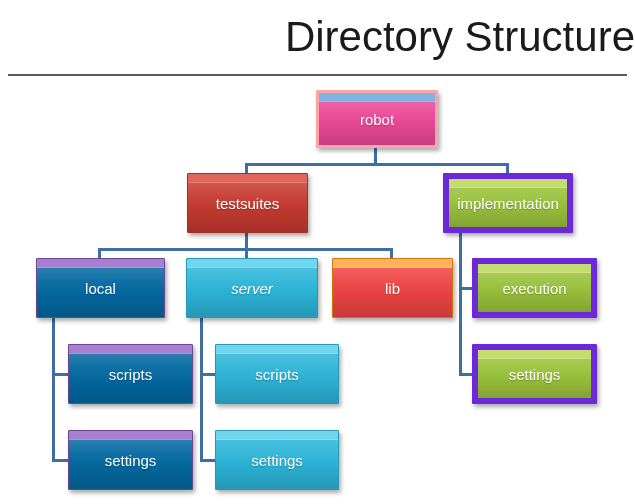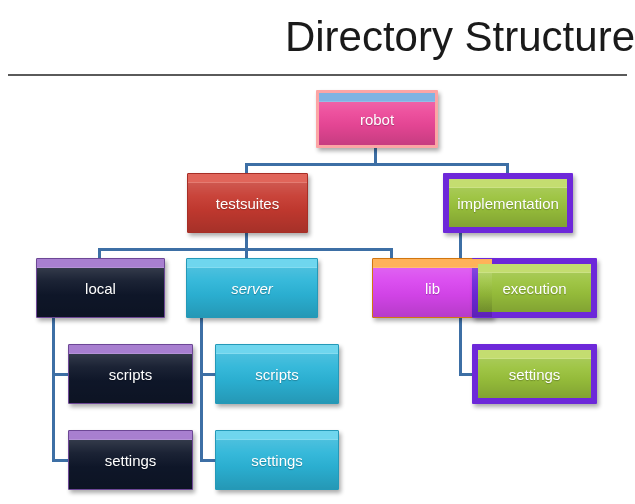--- a/index.html
+++ b/index.html
@@ -104,25 +104,25 @@
                 rgba(0,0,0,0.16) 100%);
   }
 
   
   .c-blue   { background: #ec4899; border: 3px solid #fca5a5; }
   .c-blue::before   { background: #7fb3e2; }
   .c-red    { background: #c63a30; border: 1px solid #a72e26; }
   .c-red::before    { background: #e0655a; }
   .c-green  { background: #9ac23c; border: 6px solid #6d28d9; }
   .c-green::before  { background: #c4dd70; }
-  .c-purple { background: #0f172a; border: 1px solid #6d4796; }
+  .c-purple { background: #0369a1; border: 1px solid #6d4796; }
   .c-purple::before { background: #a87fd0; }
   .c-cyan   { background: #2cb5d8; border: 1px solid #2499b8; }
   .c-cyan::before   { background: #6fd6ee; }
-  .c-orange { background: #d946ef; border: 1px solid #d1760f; margin-left: 40px; }
+  .c-orange { background: #ef4444; border: 1px solid #d1760f; }
   .c-orange::before { background: #ffb259; }
 </style>
 </head>
 <body>
 
 <div id="page-root">
 
   <div class="title">Directory Structure</div>
   <div class="title-rule"></div>
 

